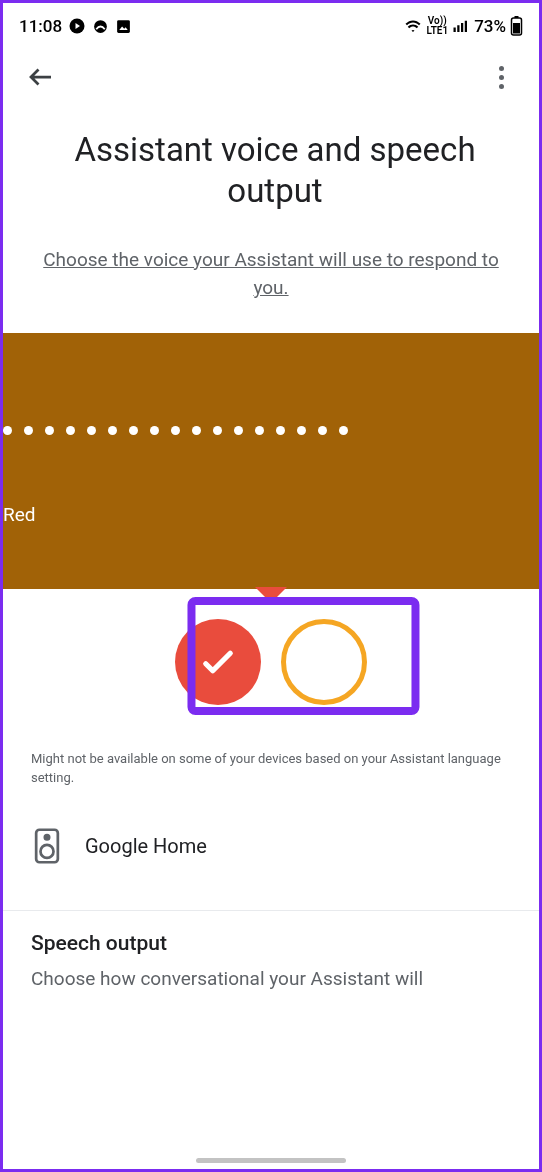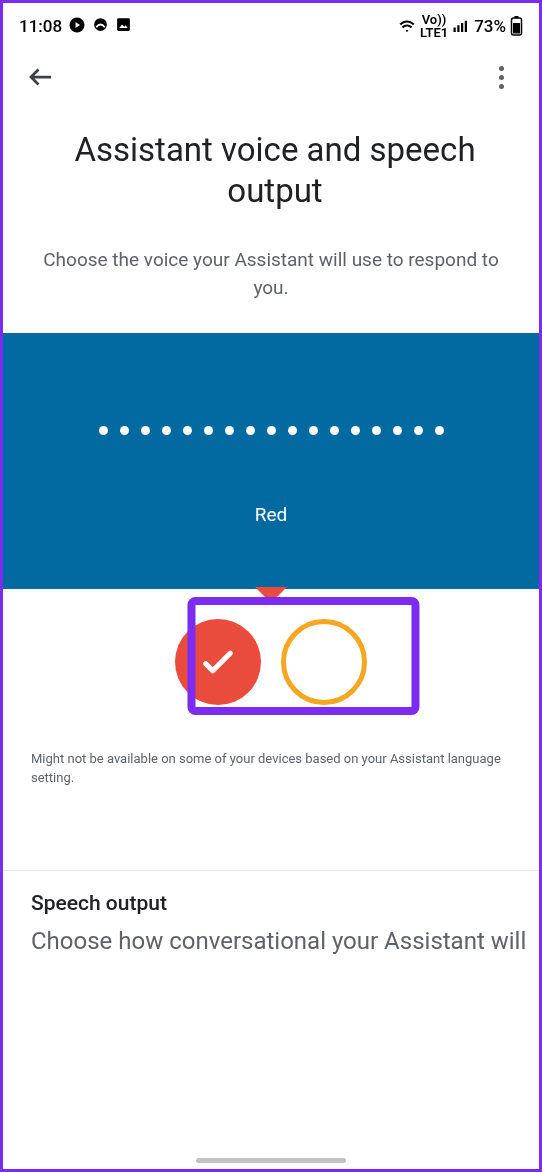--- a/index.html
+++ b/index.html
@@ -15,24 +15,24 @@
   .status-bar {
     display: flex;
     justify-content: space-between;
     align-items: center;
     padding: 8px 16px 4px;
     height: 42px;
     font-size: 17px;
     font-weight: 500;
     color: #000;
   }
-  .status-left { display: flex; align-items: flex-start; gap: 6px; }
+  .status-left { display: flex; align-items: center; gap: 6px; }
   .status-right { display: flex; align-items: center; gap: 4px; }
   .status-icon { display:inline-flex; align-items:center; justify-content:center; }
-  .lte-label { font-size: 13px; line-height: 1; font-weight:600; }
+  .lte-label { font-size: 10px; line-height: 1; font-weight:600; }
   .appbar {
     display: flex;
     justify-content: space-between;
     align-items: center;
     padding: 12px 18px 8px;
     height: 60px;
   }
   .back-btn { width: 40px; height: 40px; display:flex; align-items:center; justify-content:center; }
   .more-btn { width: 40px; height: 40px; display:flex; align-items:center; justify-content:center; flex-direction:column; gap:4px; }
   .more-dot { width:5px; height:5px; border-radius:50%; background:#5f6368; }
@@ -44,27 +44,28 @@
     padding: 24px 30px 10px;
     line-height: 1.25;
     margin-left: 8px;
   }
   .subtitle {
     font-size: 19px;
     color: #5f6368;
     text-align: center;
     padding: 24px 34px 30px;
     line-height: 1.5;
+    text-decoration: underline;
   }
   .voice-panel {
-    background: #0369a1;
+    background: #a16207;
     height: 256px;
     display: flex;
     flex-direction: column;
-    align-items: center;
+    align-items: flex-start;
     justify-content: center;
     position: relative;
   }
   .dots-row { display:flex; gap:12px; margin-top:30px;}
   .wave-dot { width:9px; height:9px; border-radius:50%; background:#fff; }
   .voice-label { color:#fff; font-size:19px; margin-top:68px; }
   .voice-panel::after{
     content:"";
     position:absolute;
     bottom:-14px;
@@ -112,21 +113,21 @@
     row-gap: 40px;
   }
   .device-item{ display:flex; align-items:center; gap:22px; color:#202124; font-size:20px; }
   .device-icon{ width:32px; height:40px; display:flex; align-items:center; justify-content:center; color:#5f6368;}
   .divider{ height:1px; background:#e8eaed; margin:34px 0 0; }
   .section-title{
     font-size:21px; font-weight:500; color:#202124;
     padding:20px 28px 6px;
   }
   .section-sub{
-    color:#5f6368; font-size:24px; padding:6px 28px;
+    color:#5f6368; font-size:19px; padding:6px 28px;
     white-space:nowrap; overflow:hidden;
   }
   .home-indicator{
     position:absolute; bottom:6px; left:50%; transform:translateX(-50%);
     width:150px; height:5px; background:#c3c3c3; border-radius:3px;
   }
 </style>
 </head>
 <body>
 
@@ -224,20 +225,30 @@
     <svg width="42" height="42" viewBox="0 0 24 24">
         <path d="M5 13l4 4 10-10" stroke="#fff" stroke-width="3" fill="none" stroke-linecap="round" stroke-linejoin="round"></path>
       </svg>
   </div>
   <div class="swatch orange"></div>
 </div>
 
 <p class="note">Might not be available on some of your devices based on your Assistant language setting.</p>
 
 <div class="device-grid">
+  <div class="device-item">
+    <span class="device-icon">
+      <svg width="26" height="38" viewBox="0 0 24 34" fill="none" stroke="#5f6368" stroke-width="2.5">
+          <rect x="2" y="2" width="20" height="30" rx="3"></rect>
+          <circle cx="12" cy="9" r="2" fill="#5f6368"></circle>
+          <circle cx="12" cy="22" r="6"></circle>
+        </svg>
+    </span>
+    <span>Google Home</span>
+  </div>
 </div>
 
 <div class="divider"></div>
 
 <div class="section-title">Speech output</div>
 <div class="section-sub">Choose how conversational your Assistant will</div>
 
 <div class="home-indicator"></div>
 
 </body></html>

